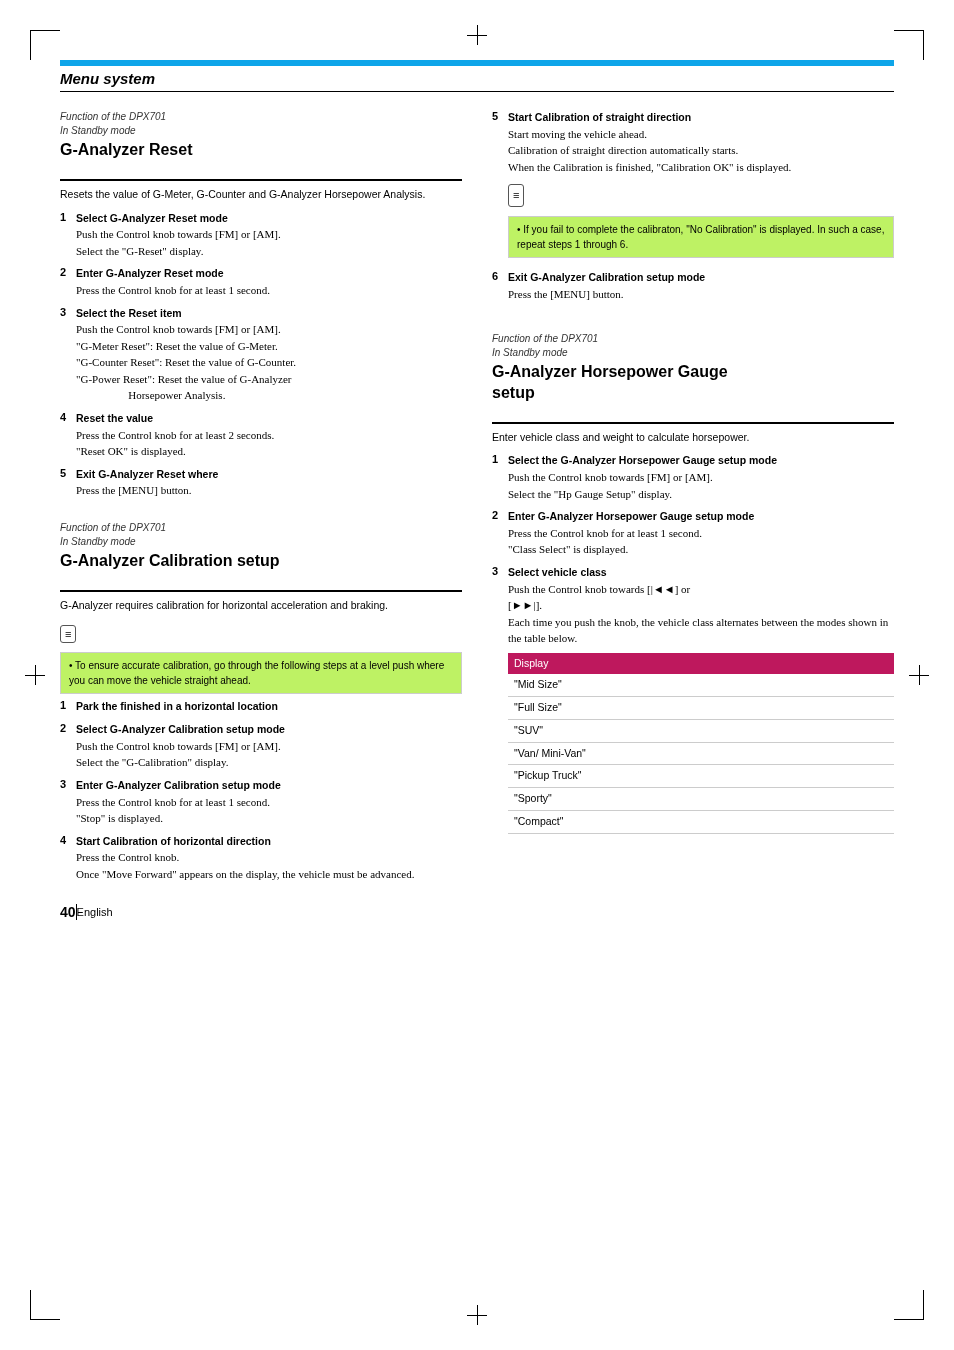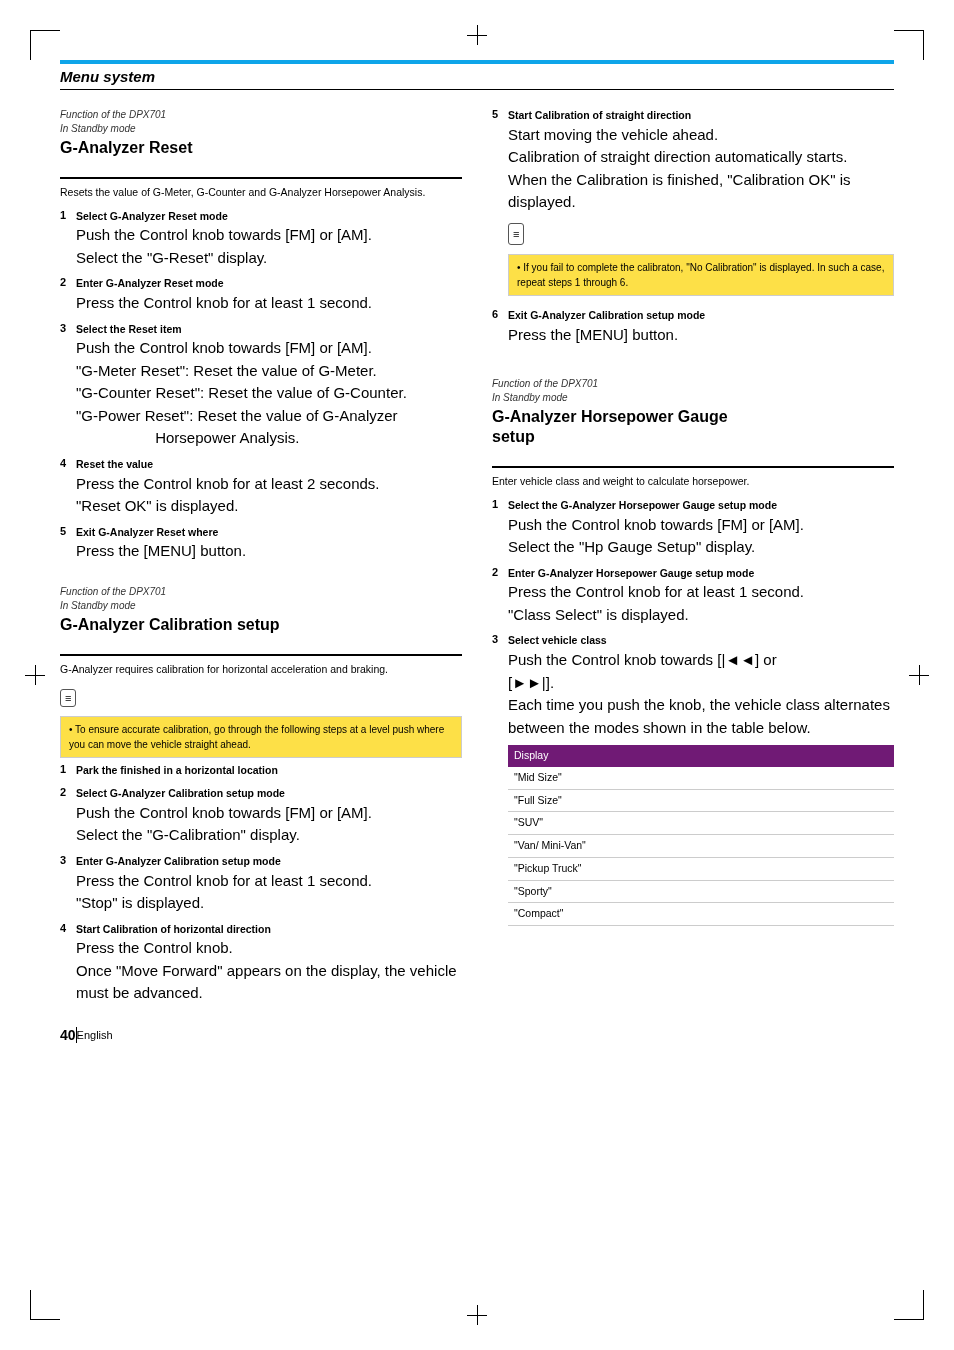--- a/index.html
+++ b/index.html
@@ -68,21 +68,21 @@
     .crosshair-bottom { bottom: 25px; left: 50%; transform: translateX(-50%); }
     .crosshair-left { top: 50%; left: 25px; transform: translateY(-50%); }
     .crosshair-right { top: 50%; right: 25px; transform: translateY(-50%); }
 
     .page-content {
       padding: 60px 60px 60px 60px;
     }
 
     
     .page-header {
-      border-top: 4px solid #0ea5e9;
+      border-top: 6px solid #0ea5e9;
       border-bottom: 1px solid #000;
       padding: 4px 0;
       margin-bottom: 18px;
     }
     .page-header-title {
       font-size: 15px;
       font-weight: bold;
       font-style: italic;
     }
 
@@ -142,58 +142,59 @@
     }
     .step-content {
       font-size: 10.5px;
       line-height: 1.5;
     }
     .step-title {
       font-weight: bold;
       font-size: 10.5px;
     }
     .step-body {
-      font-size: 15px;
+      font-size: 11px;
       line-height: 1.5;
+      font-family: Liberation Serif, serif;
     }
 
     
     .icon-box {
       display: inline-flex;
       align-items: center;
       justify-content: center;
       border: 1.5px solid #555;
       border-radius: 3px;
       padding: 2px 4px;
       font-size: 11px;
       margin: 4px 0;
     }
 
     
     .note-box {
-      background: #fde047;
+      background: #bef264;
       border: 1px solid #ccc;
       padding: 5px 8px;
       margin: 5px 0;
       font-size: 10px;
       line-height: 1.5;
     }
     .note-item::before {
       content: '• ';
     }
 
     
     .data-table {
       width: 100%;
       border-collapse: collapse;
       margin-top: 6px;
       font-size: 10.5px;
     }
     .data-table th {
-      background: #701a75;
+      background: #be185d;
       color: #fff;
       text-align: left;
       padding: 3px 6px;
       font-size: 10.5px;
       font-weight: normal;
     }
     .data-table td {
       border-bottom: 1px solid #ccc;
       padding: 3px 6px;
       font-size: 10.5px;

